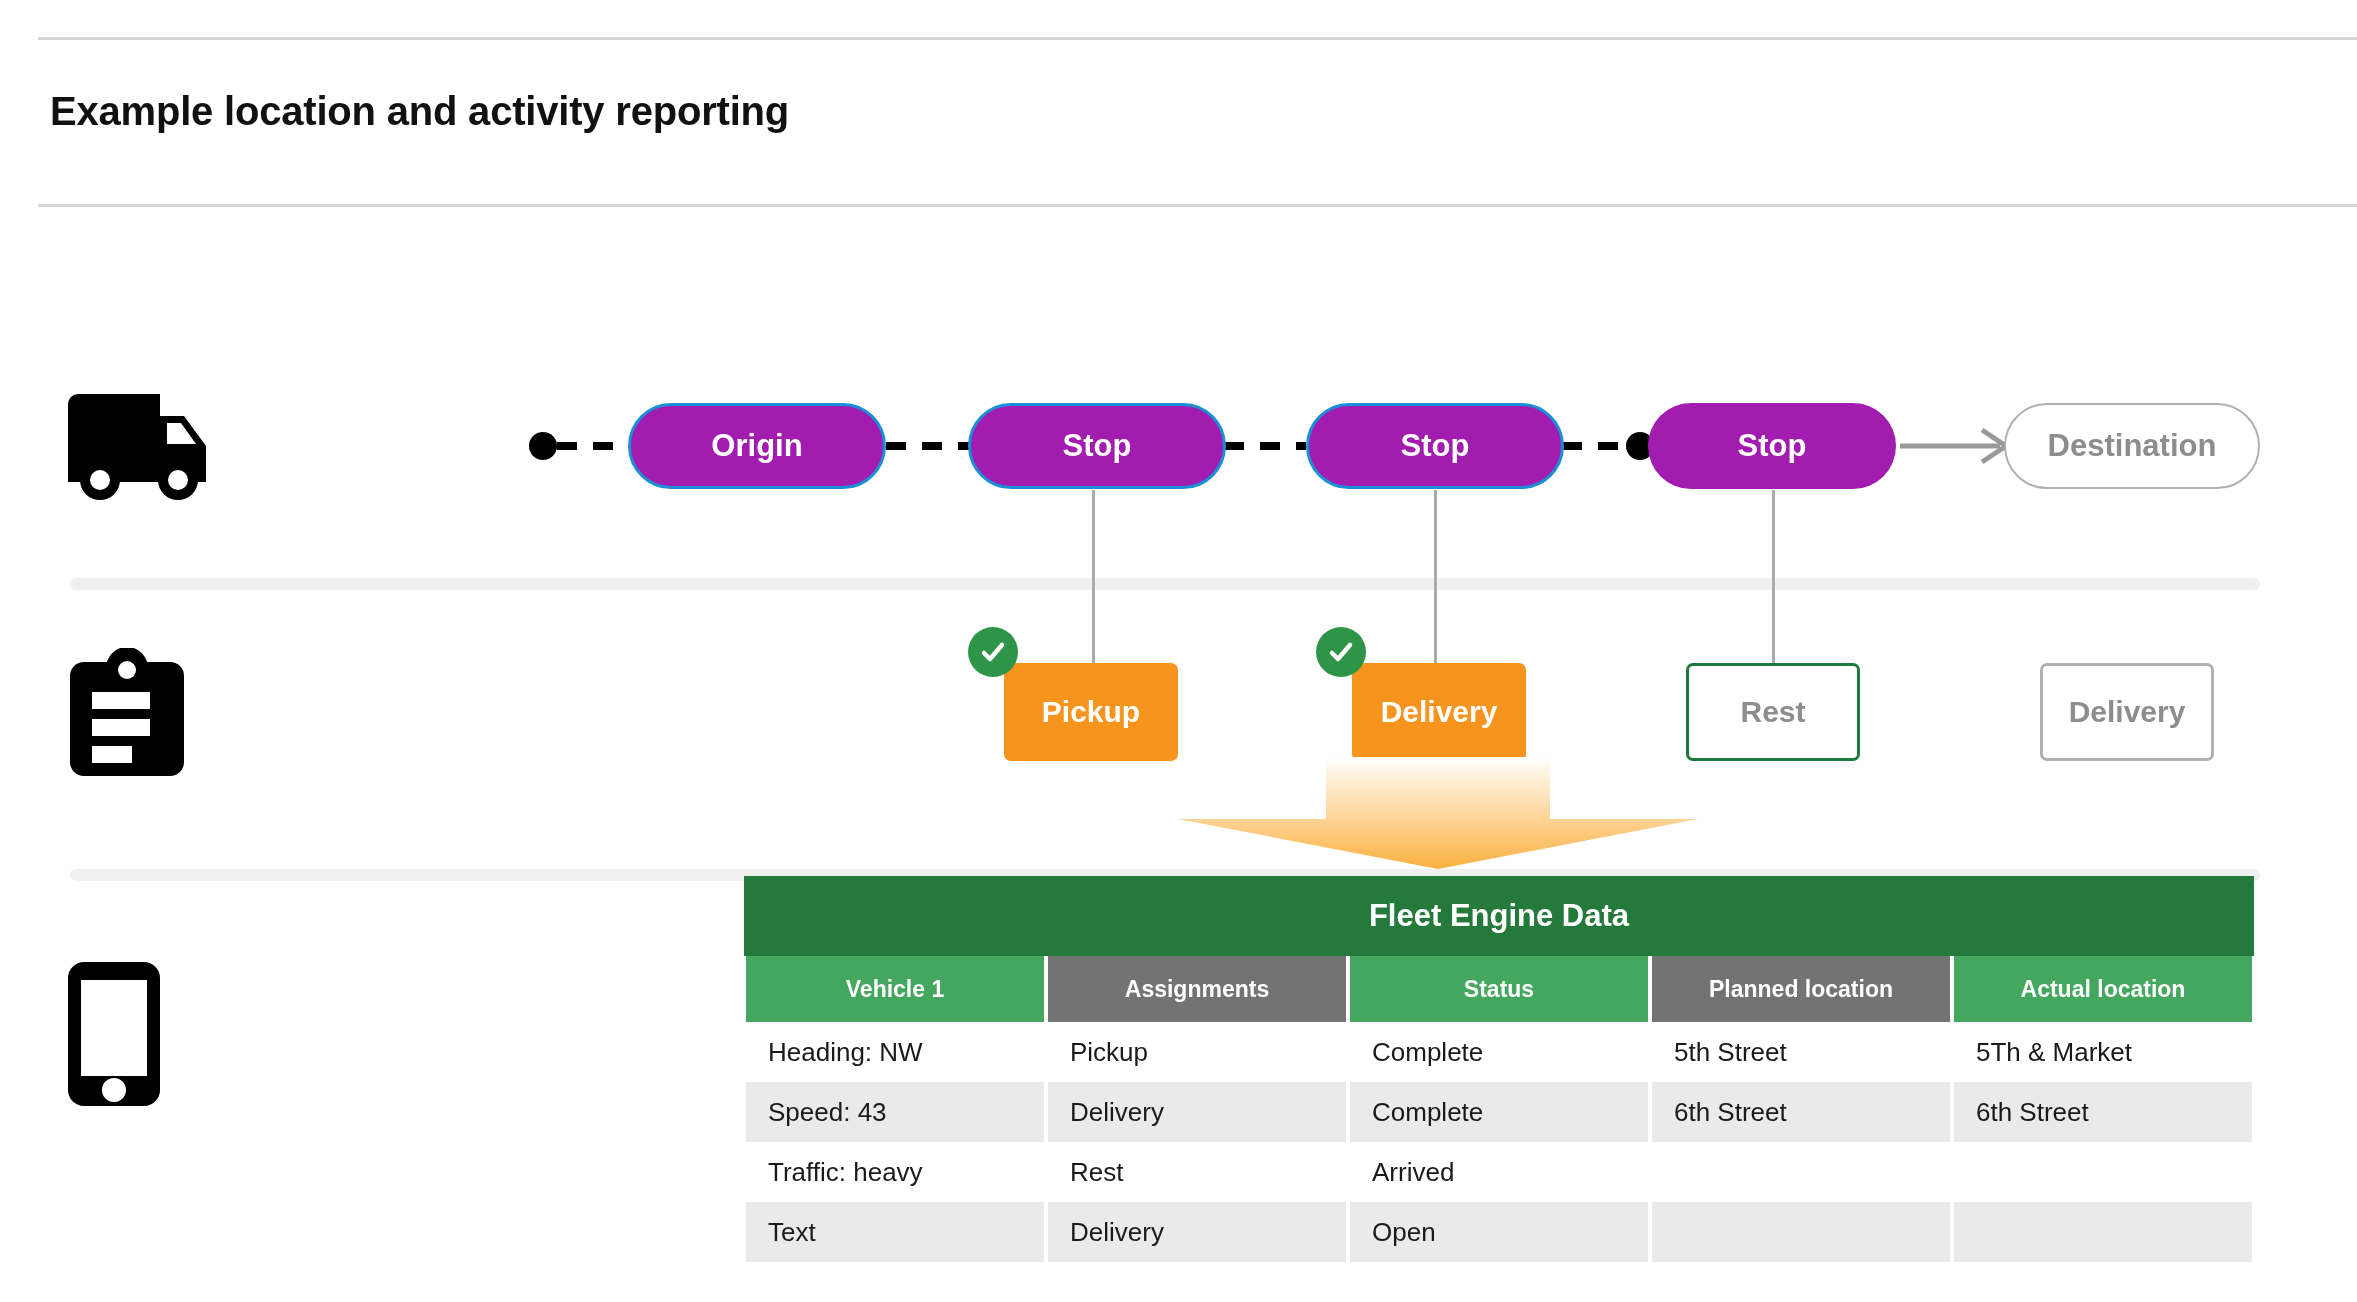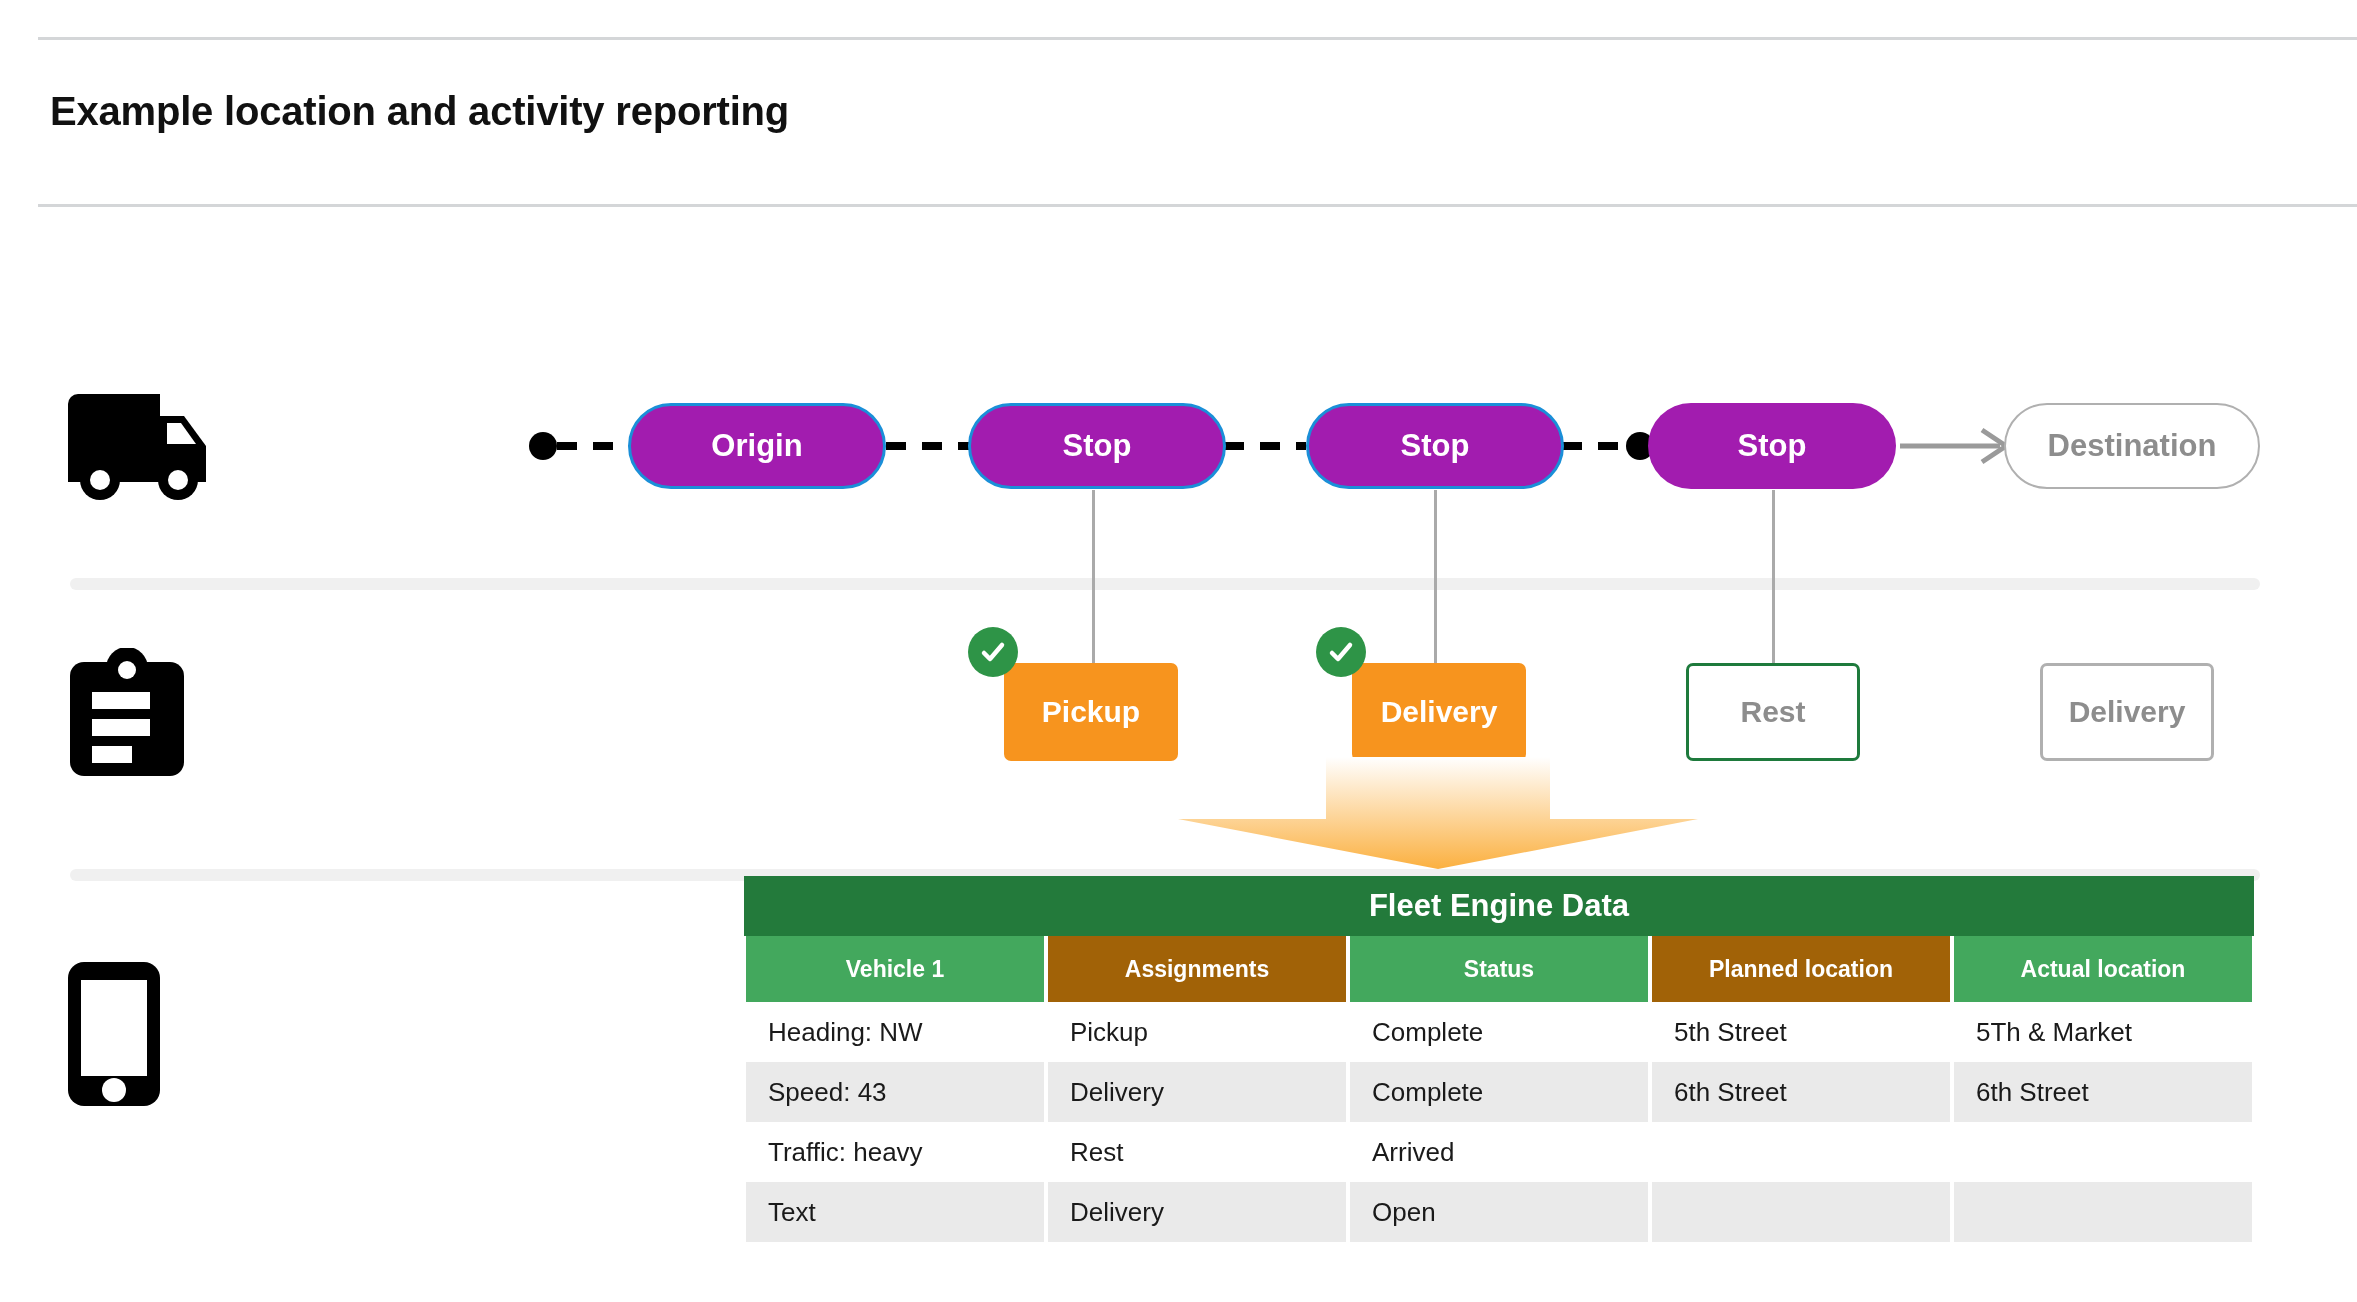--- a/index.html
+++ b/index.html
@@ -133,35 +133,35 @@
     width: 1514px;
     border-collapse: collapse;
     table-layout: fixed;
   }
   .fleet-table .title-bar {
     background: #237a3b;
     color: #ffffff;
     font-size: 31px;
     font-weight: 700;
     text-align: center;
-    height: 60px;
+    height: 80px;
     padding: 0;
   }
   .fleet-table th.col {
     color: #ffffff;
     font-size: 23px;
     font-weight: 700;
     text-align: center;
     height: 66px;
     padding: 0;
     border-left: 4px solid #ffffff;
     border-right: 4px solid #ffffff;
   }
   .fleet-table th.col.shade-a { background: #43a85d; }
-  .fleet-table th.col.shade-b { background: #a16207; }
+  .fleet-table th.col.shade-b { background: #737373; }
   .fleet-table td {
     font-size: 26px;
     color: #1a1a1a;
     height: 60px;
     padding: 0 0 0 22px;
     border-left: 4px solid #ffffff;
     border-right: 4px solid #ffffff;
   }
   .fleet-table tr.alt td { background: #eaeaea; }
 </style>

